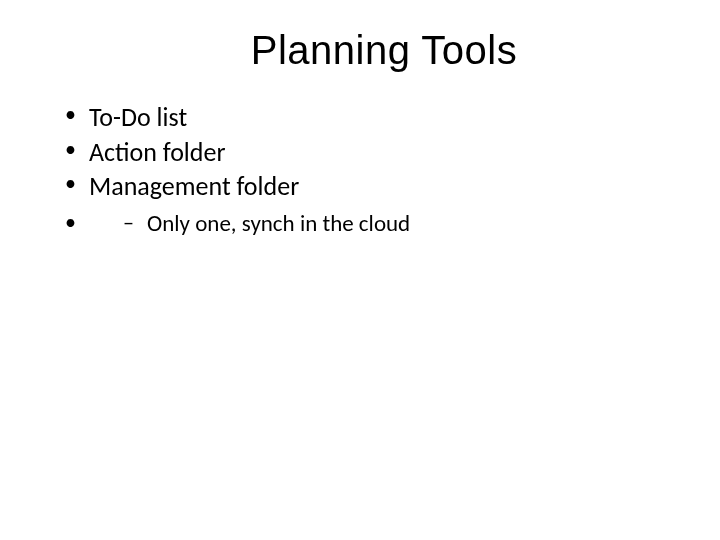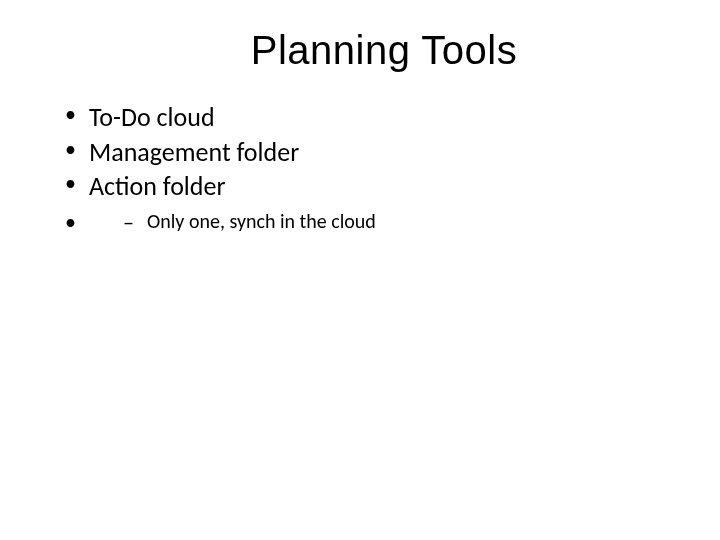--- a/index.html
+++ b/index.html
@@ -47,43 +47,43 @@
       left: 6px;
       top: 0;
       font-size: 22px;
     }
     ul.level2 {
       list-style: none;
       margin: 6px 0 0 0;
       padding: 0;
     }
     ul.level2 > li {
-      font-size: 20px;
+      font-size: 23px;
       line-height: 1.25;
       padding-left: 58px;
       position: relative;
     }
     ul.level2 > li::before {
       content: "–";
       position: absolute;
       left: 34px;
       top: 0;
       font-size: 22px;
     }
   </style>
 </head>
 <body>
 
 <div class="slide">
   <div class="title">Planning Tools</div>
   <div class="content">
     <ul class="level1">
-      <li><span>To-Do cloud</span></li>
+      <li><span>To-Do list</span></li>
+      <li><span>Action folder</span></li>
       <li><span>Management folder</span></li>
-      <li><span>Action folder</span></li>
       <li>
         <ul class="level2">
           <li><span>Only one, synch in the cloud</span></li>
         </ul>
       </li>
     </ul>
   </div>
 </div>
 
 </body></html>

